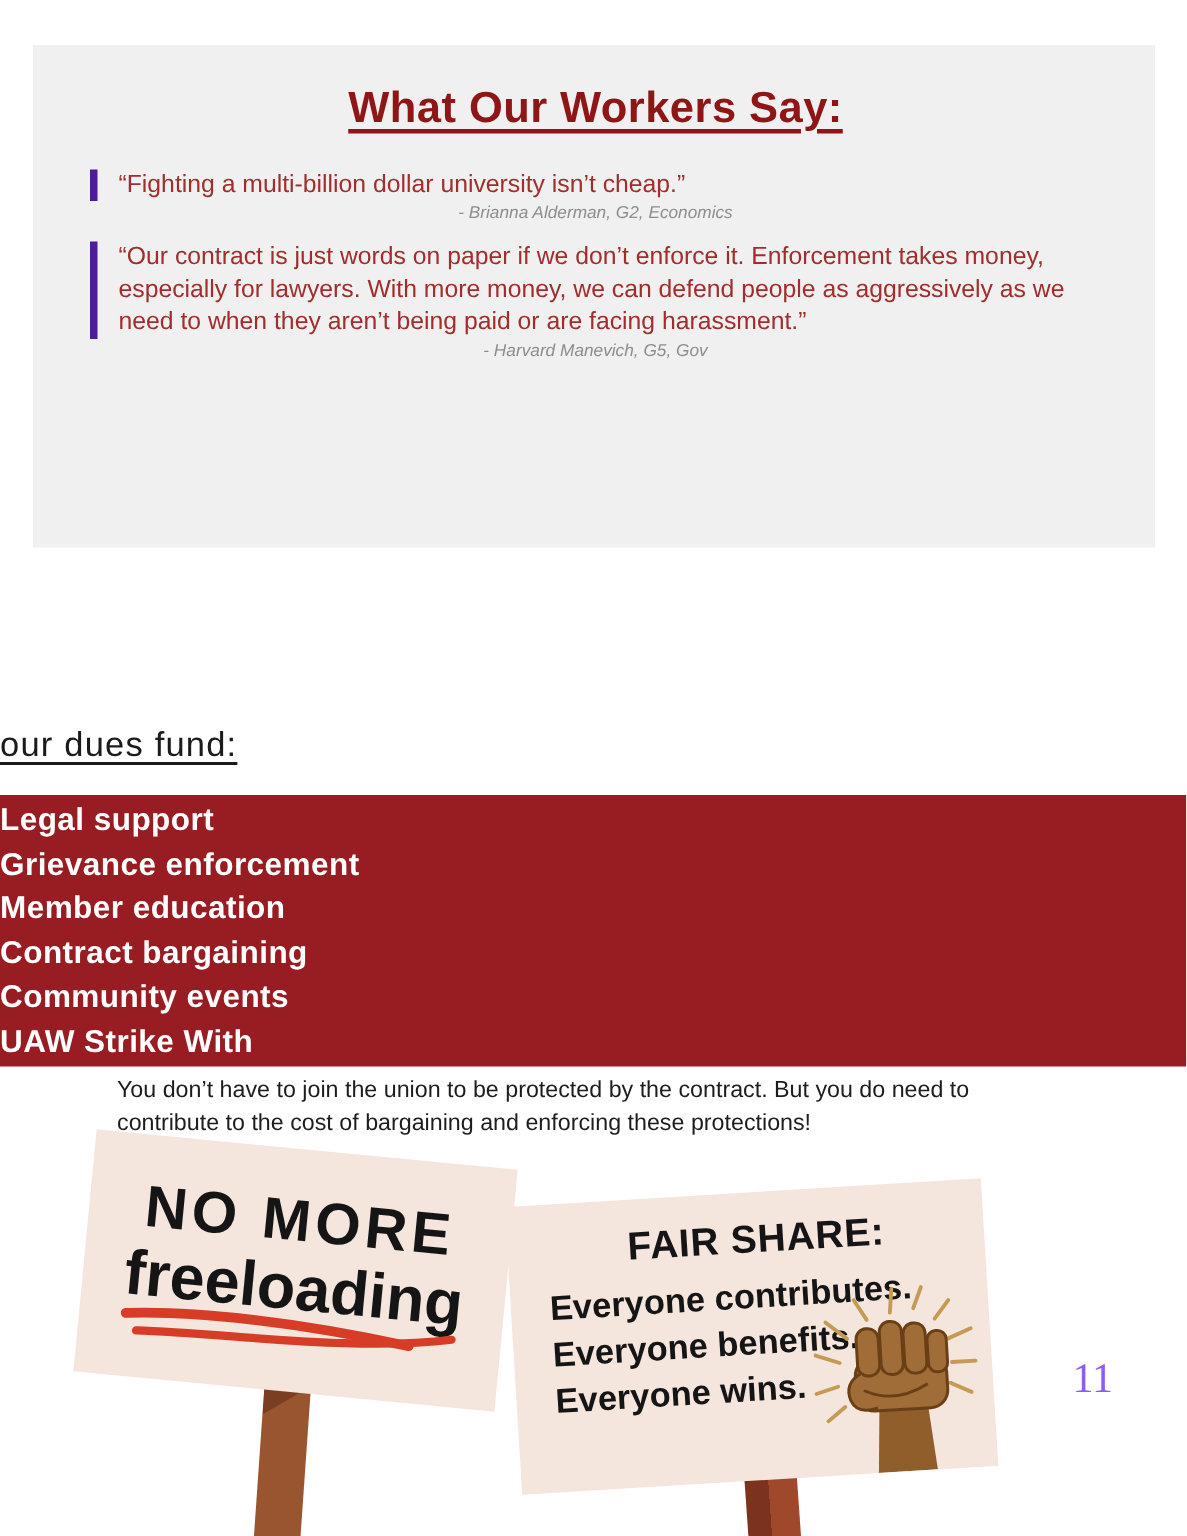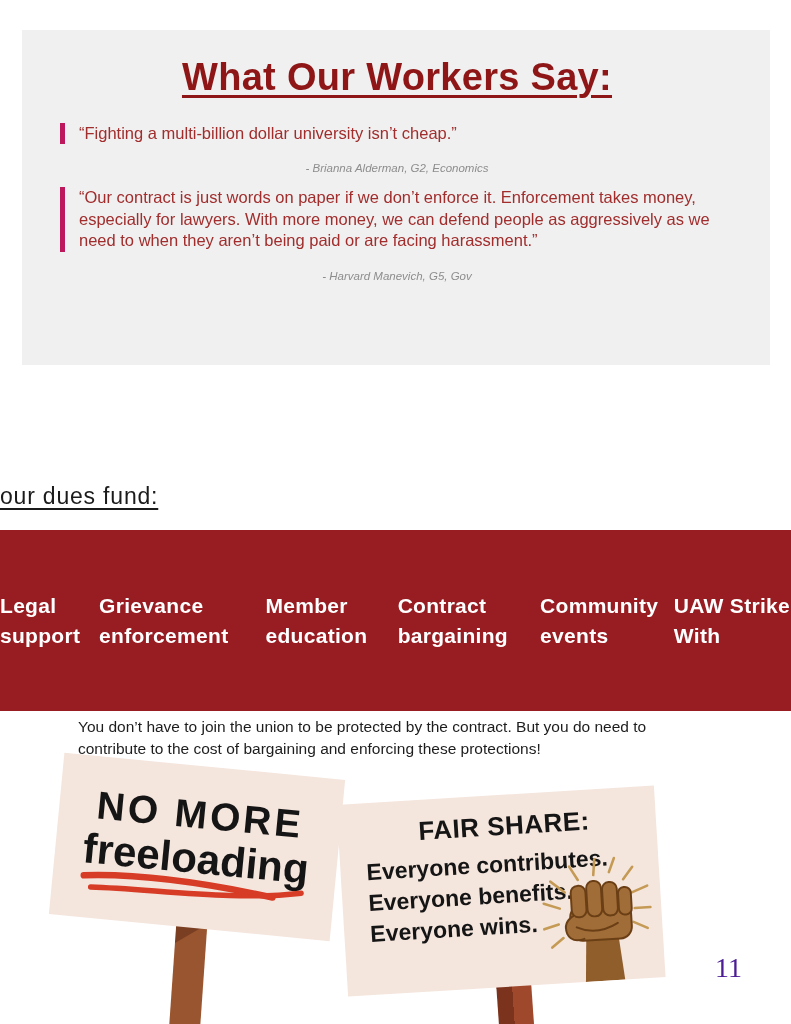--- a/index.html
+++ b/index.html
@@ -18,38 +18,38 @@
   .panel {
     position: absolute;
     left: 22px; top: 30px;
     width: 748px; height: 335px;
     background: #f0f0f0;
     padding: 26px 36px 0 38px;
   }
   .panel-heading {
     margin: 0 0 24px 0;
     text-align: center;
-    font-size: 38px;
+    font-size: 29px;
     font-weight: bold;
     color: #8e1616;
     letter-spacing: 0.3px;
     text-decoration: underline;
     text-decoration-thickness: 3px;
     text-underline-offset: 5px;
   }
   .quote { margin-bottom: 13px; }
   .quote-body {
-    border-left: 5px solid #be185d;
+    border-left: 5px solid #4c1d95;
     padding-left: 14px;
     color: #a12d2d;
     font-size: 16.5px;
     line-height: 1.3;
   }
   .quote-attr {
-    margin-top: 18px;
+    margin-top: 2px;
     text-align: center;
     font-size: 11.5px;
     font-style: italic;
     color: #8d8d8d;
   }
 
   
   .statement {
     position: absolute;
     top: 371px; left: 55px; right: 55px;
@@ -74,23 +74,23 @@
     text-underline-offset: 4px;
   }
 
   
   .band {
     position: absolute;
     top: 530px; left: 0;
     width: 791px; height: 181px;
     background: #981d22;
     display: flex;
-    flex-direction: row;
+    flex-direction: column;
     justify-content: center;
-    align-items: center;
+    align-items: flex-start;
   }
   .band-item {
     color: #ffffff;
     font-weight: bold;
     font-size: 21px;
     line-height: 29.5px;
     letter-spacing: 0.3px;
   }
 
   
@@ -188,24 +188,24 @@
   }
   .fist {
     position: absolute;
     right: 4px; bottom: 0;
     width: 120px; height: 124px;
   }
 
   
   .page-number {
     position: absolute;
-    top: 952px; right: 49px;
+    top: 904px; right: 49px;
     font-family: "Liberation Serif", serif;
     font-size: 28px;
-    color: #4c1d95;
+    color: #8b5cf6;
   }
 </style>
 </head>
 <body>
 
 <div class="poster">
 
   <section class="panel">
     <h1 class="panel-heading">What Our Workers Say:</h1>
 

